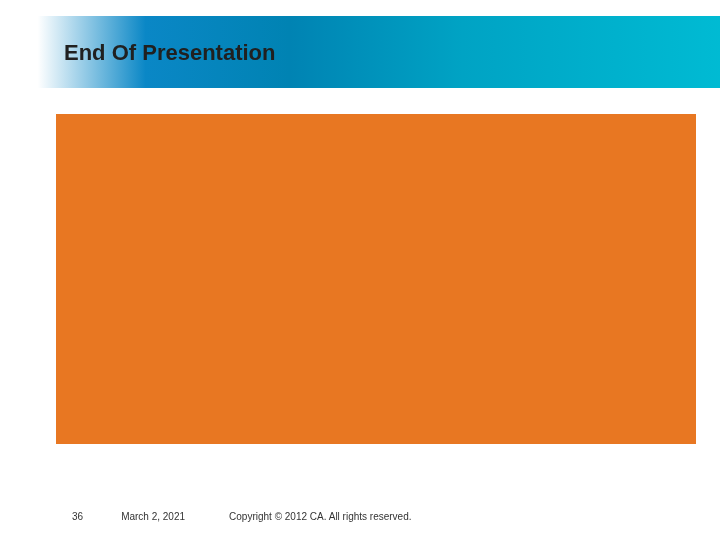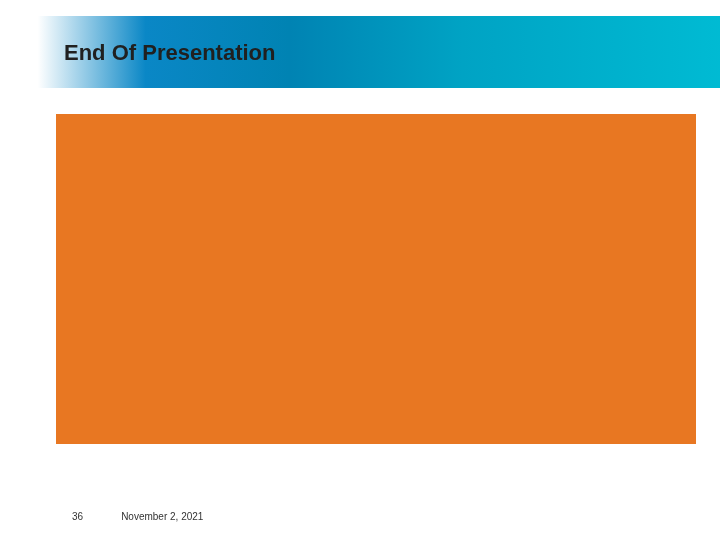--- a/index.html
+++ b/index.html
@@ -113,17 +113,18 @@
 <div class="slide">
 
   <div class="title-bar">
     <div class="title-text">End Of Presentation</div>
   </div>
 
   <div class="content-box"></div>
 
   <div class="footer">
     <span class="footer-item page-number">36</span>
-    <span class="footer-item">November 2, 2021</span>
+    <span class="footer-item">March 2, 2021</span>
+    <span class="footer-item">Copyright © 2012 CA. All rights reserved.</span>
   </div>
 
 
 </div>
 
 </body></html>

